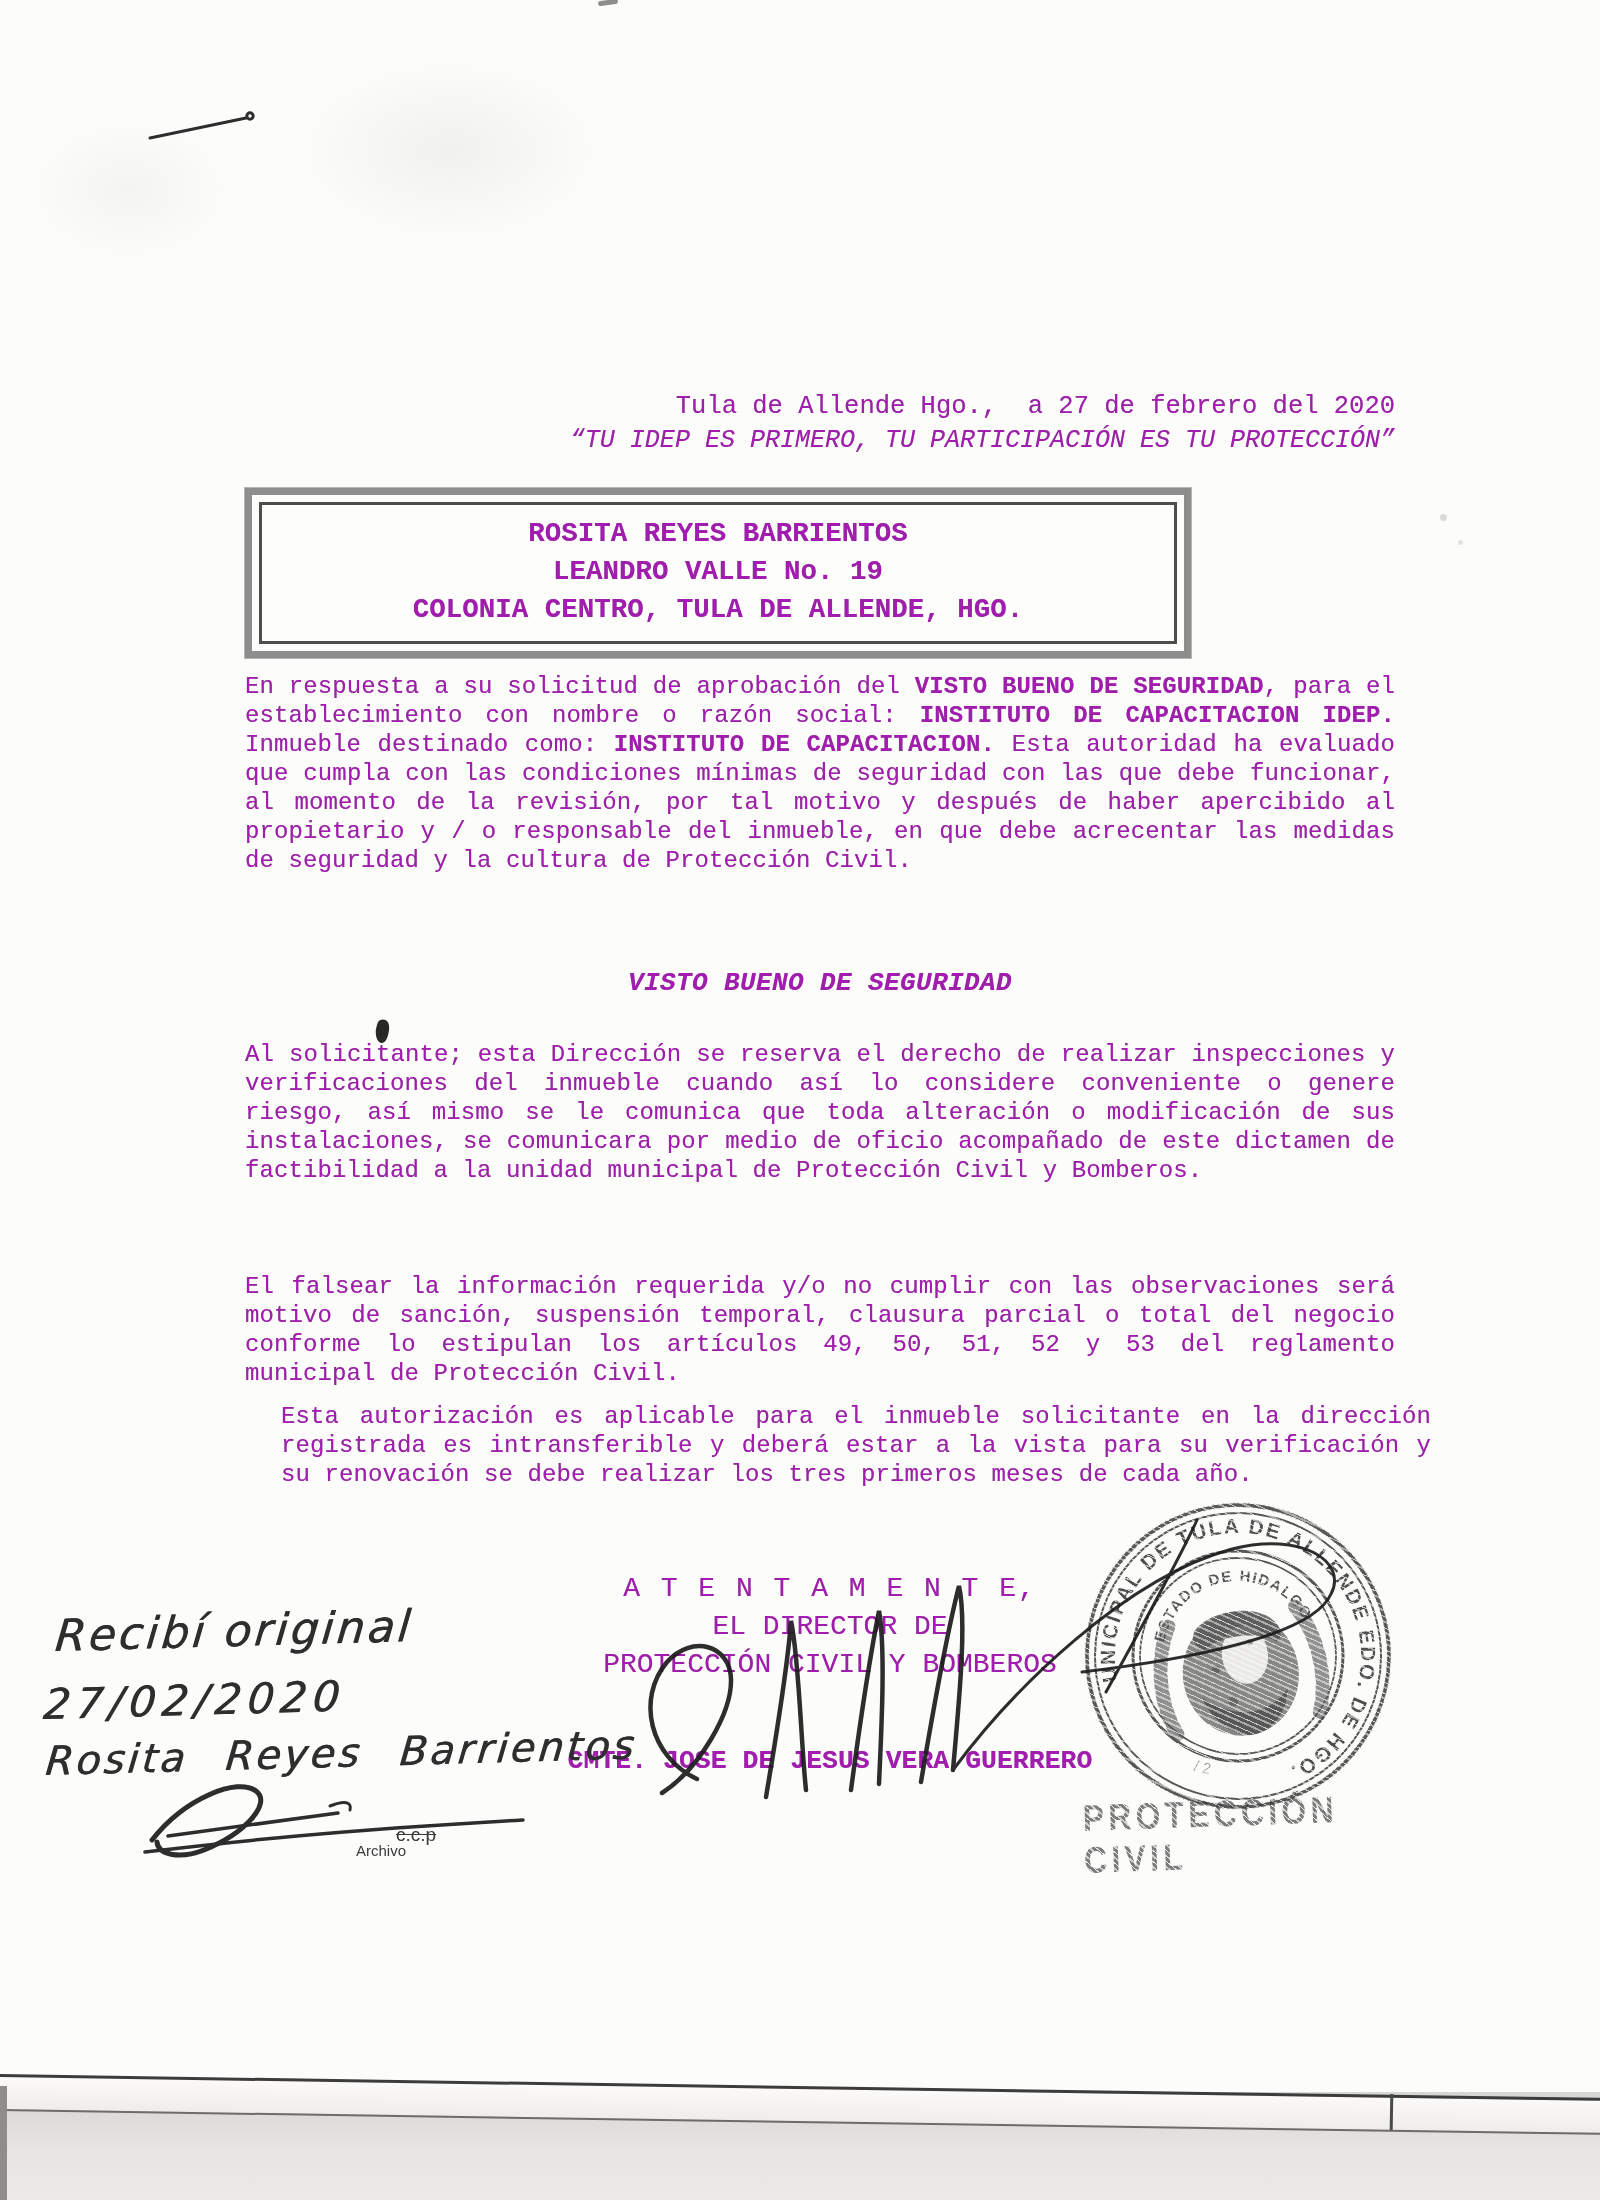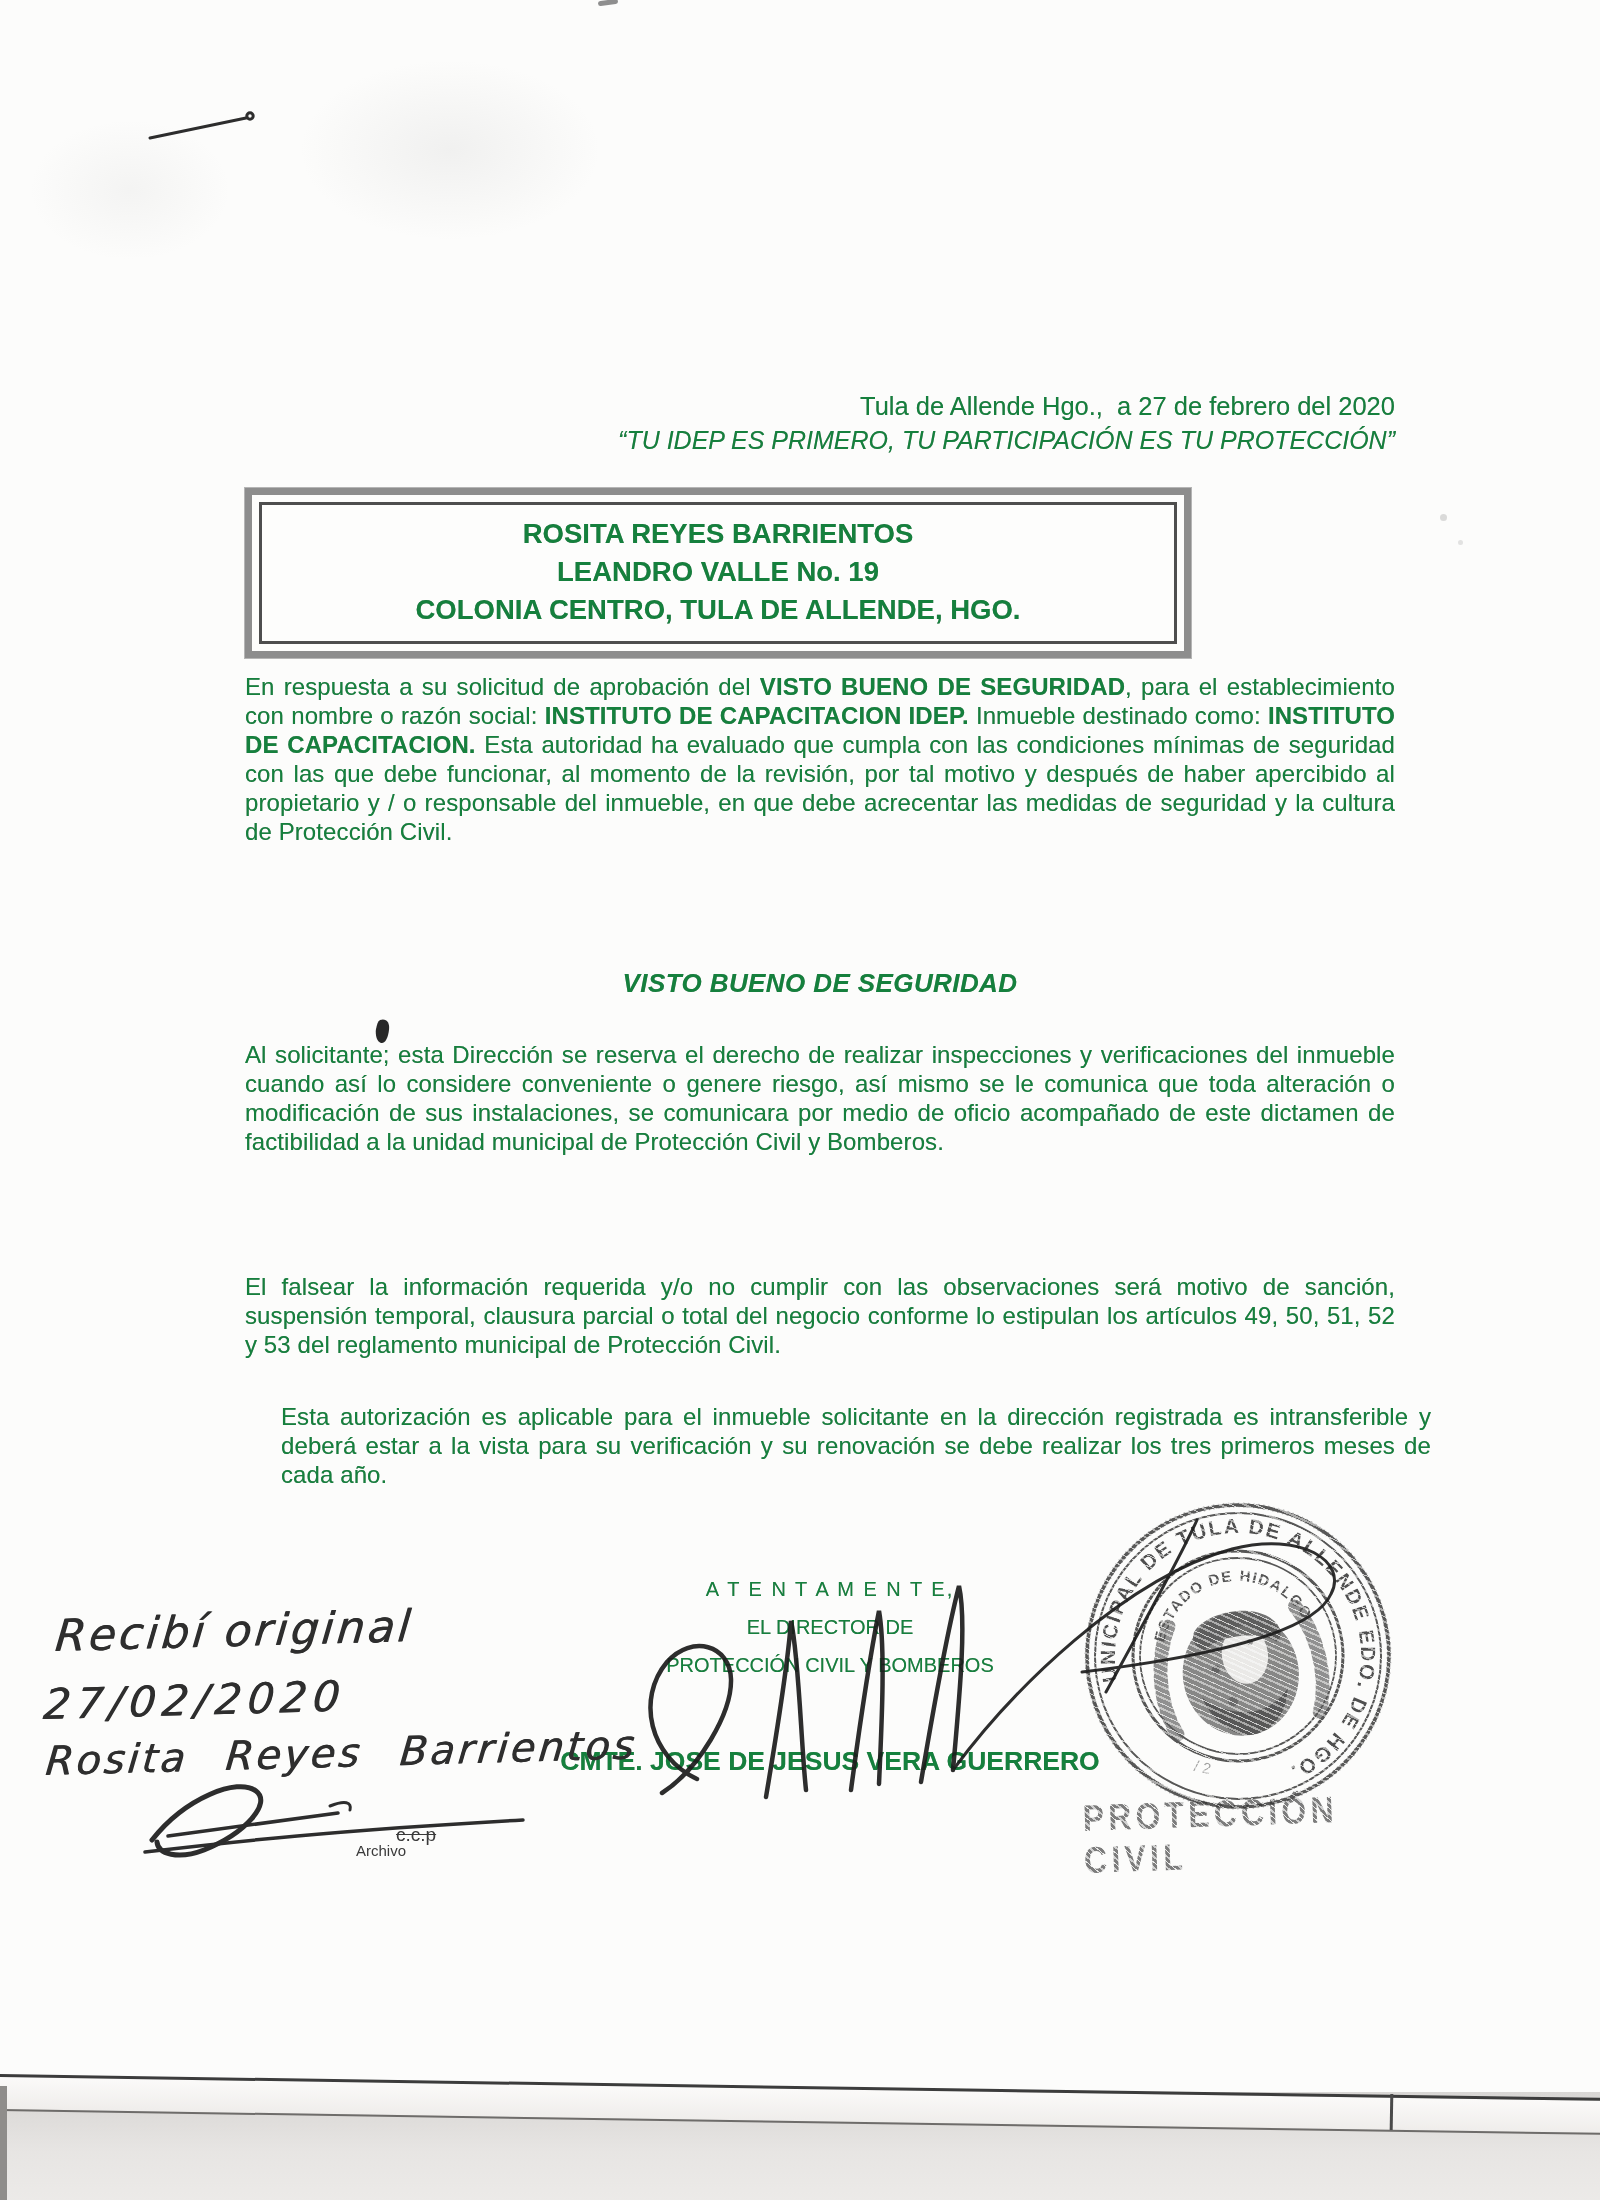--- a/index.html
+++ b/index.html
@@ -3,21 +3,21 @@
 <meta charset="utf-8">
 <style>
   html,body { margin:0; padding:0; background:#9a9a9a; }
   .page {
     position:relative; width:1600px; height:2200px;
     background:#fcfcfb; overflow:hidden;
     font-family:"Liberation Sans", sans-serif;
     color:#222;
   }
   .abs { position:absolute; }
-  .txt { color:#15803d; text-shadow:0 0 0.6px rgba(60,60,60,.45); }
+  .txt { color:#a21caf; text-shadow:0 0 0.6px rgba(60,60,60,.45);font-family:Liberation Mono, monospace; }
   .b { font-weight:bold; }
   .i { font-style:italic; }
   .para {
     left:245px; width:1150px; font-size:24px; line-height:29px;
     text-align:justify; letter-spacing:.1px;
   }
   .rightblock { left:245px; width:1150px; text-align:right; white-space:pre-wrap; }
   .center-col { left:470px; width:720px; text-align:center; }
   
   .recipient-outer {
@@ -95,21 +95,21 @@
   <div class="abs para txt" style="top:672px;"><span>En respuesta a su solicitud de aprobación del  </span><span class="b">VISTO BUENO  DE SEGURIDAD</span><span>, para el establecimiento con nombre o razón social: </span><span class="b">INSTITUTO DE CAPACITACION IDEP.</span><span> Inmueble destinado como: </span><span class="b">INSTITUTO DE CAPACITACION.</span><span> Esta autoridad ha evaluado que cumpla con las condiciones mínimas de seguridad con las que debe funcionar, al momento de la revisión, por tal motivo y después de haber apercibido al propietario  y / o responsable del inmueble, en que debe acrecentar las medidas de seguridad y la cultura de Protección Civil.</span></div>
 
   <div class="abs txt b i" style="left:245px;top:968px;width:1150px;text-align:center;font-size:26px;letter-spacing:.4px;">VISTO BUENO DE SEGURIDAD</div>
 
   <div class="abs para txt" style="top:1040px;">Al solicitante; esta Dirección se reserva el derecho de realizar inspecciones y verificaciones del inmueble cuando así lo considere conveniente o genere riesgo, así mismo se le comunica que toda alteración o modificación de sus instalaciones, se comunicara por medio de oficio acompañado de este dictamen de factibilidad a la unidad municipal de Protección Civil y Bomberos.</div>
 
   <div class="abs para txt" style="top:1272px;">El  falsear la información requerida y/o no cumplir con las observaciones será motivo de sanción, suspensión temporal, clausura parcial o total del negocio conforme lo estipulan los artículos 49, 50, 51, 52 y 53 del reglamento municipal de Protección Civil.</div>
 
   <div class="abs para txt" style="top:1402px;margin-left:36px;">Esta autorización es aplicable para el inmueble solicitante en la dirección registrada es intransferible y deberá estar a la vista para su verificación y su renovación se debe realizar los tres primeros meses de cada año.</div>
 
-  <div class="abs center-col txt" style="top:1570px;font-size:20px;line-height:38px;">
+  <div class="abs center-col txt" style="top:1570px;font-size:28px;line-height:38px;">
     <div style="letter-spacing:2px;">A T E N T A M E N T E,</div>
     <div>EL DIRECTOR DE</div>
     <div>PROTECCIÓN CIVIL Y BOMBEROS</div>
   </div>
   <div class="abs center-col txt b" style="top:1746px;font-size:26.5px;">CMTE. JOSE DE JESUS VERA GUERRERO</div>
 
   <div class="abs hand" style="left:58px;top:1610px;font-size:44px;">Recibí original</div>
   <div class="abs hand" style="left:46px;top:1680px;font-size:42px;letter-spacing:6px;">27/02/2020</div>
   <div class="abs hand" style="left:48px;top:1738px;font-size:40px;word-spacing:22px;">Rosita Reyes Barrientos</div>
 

